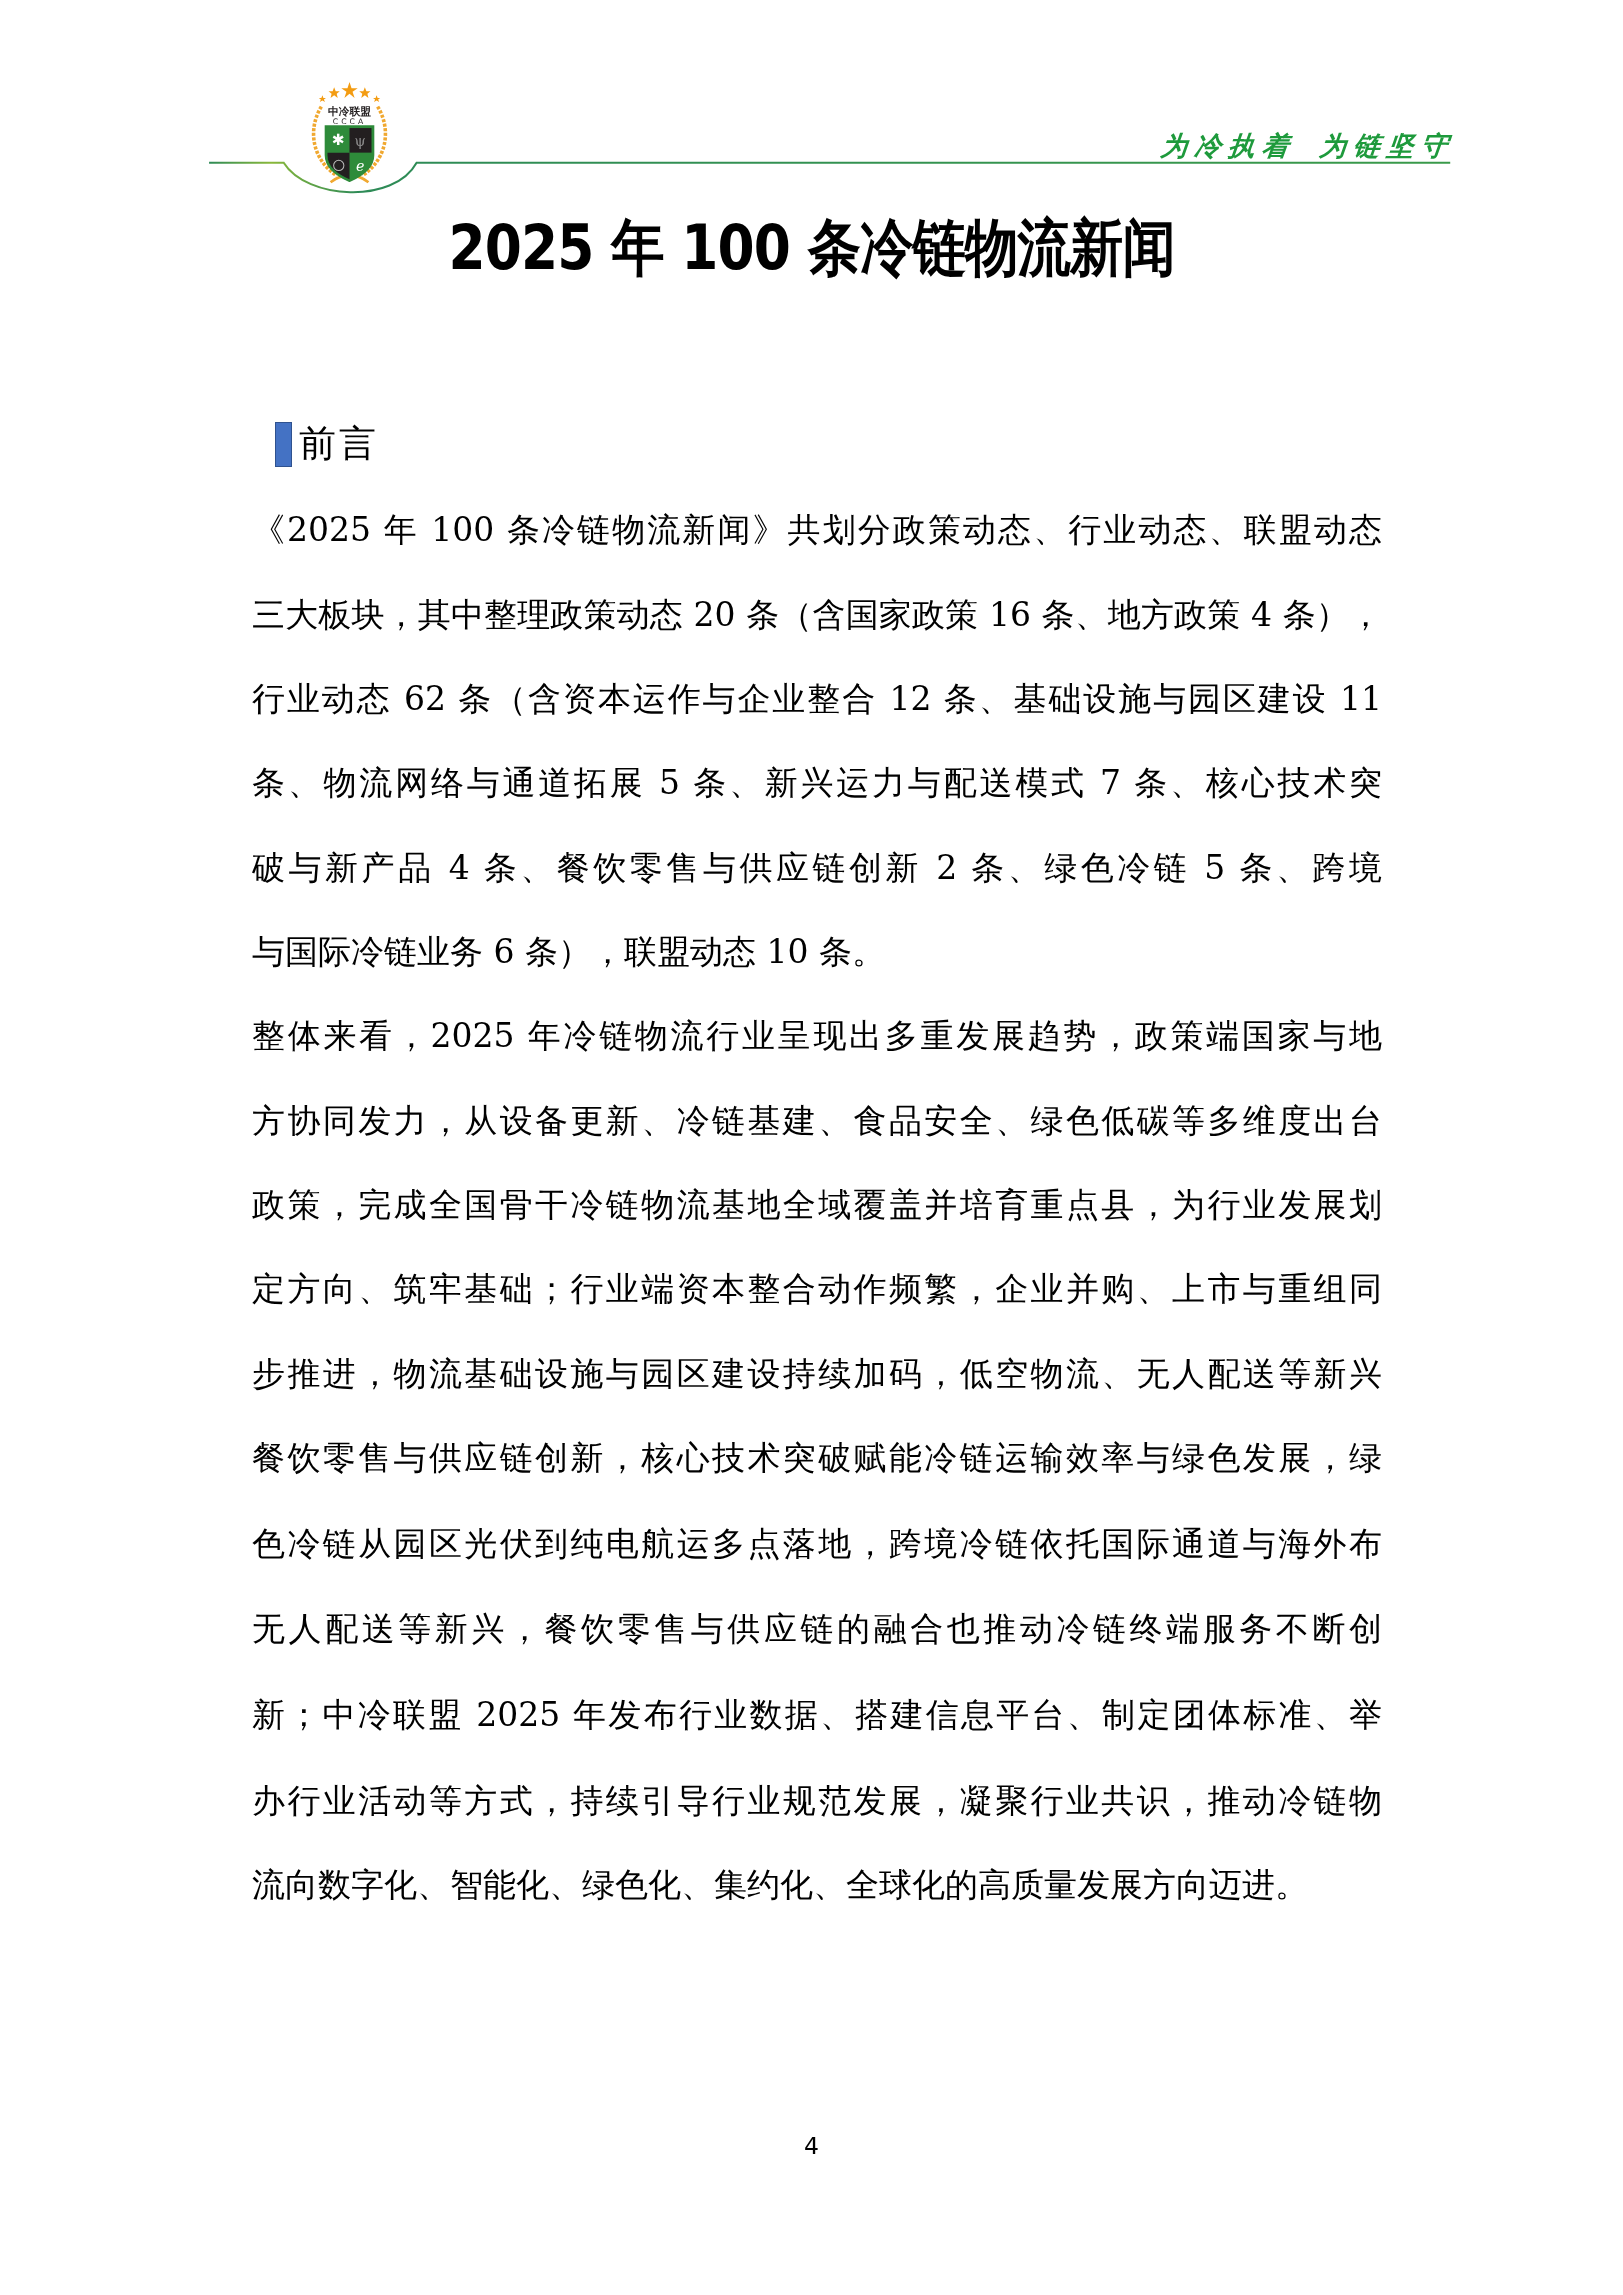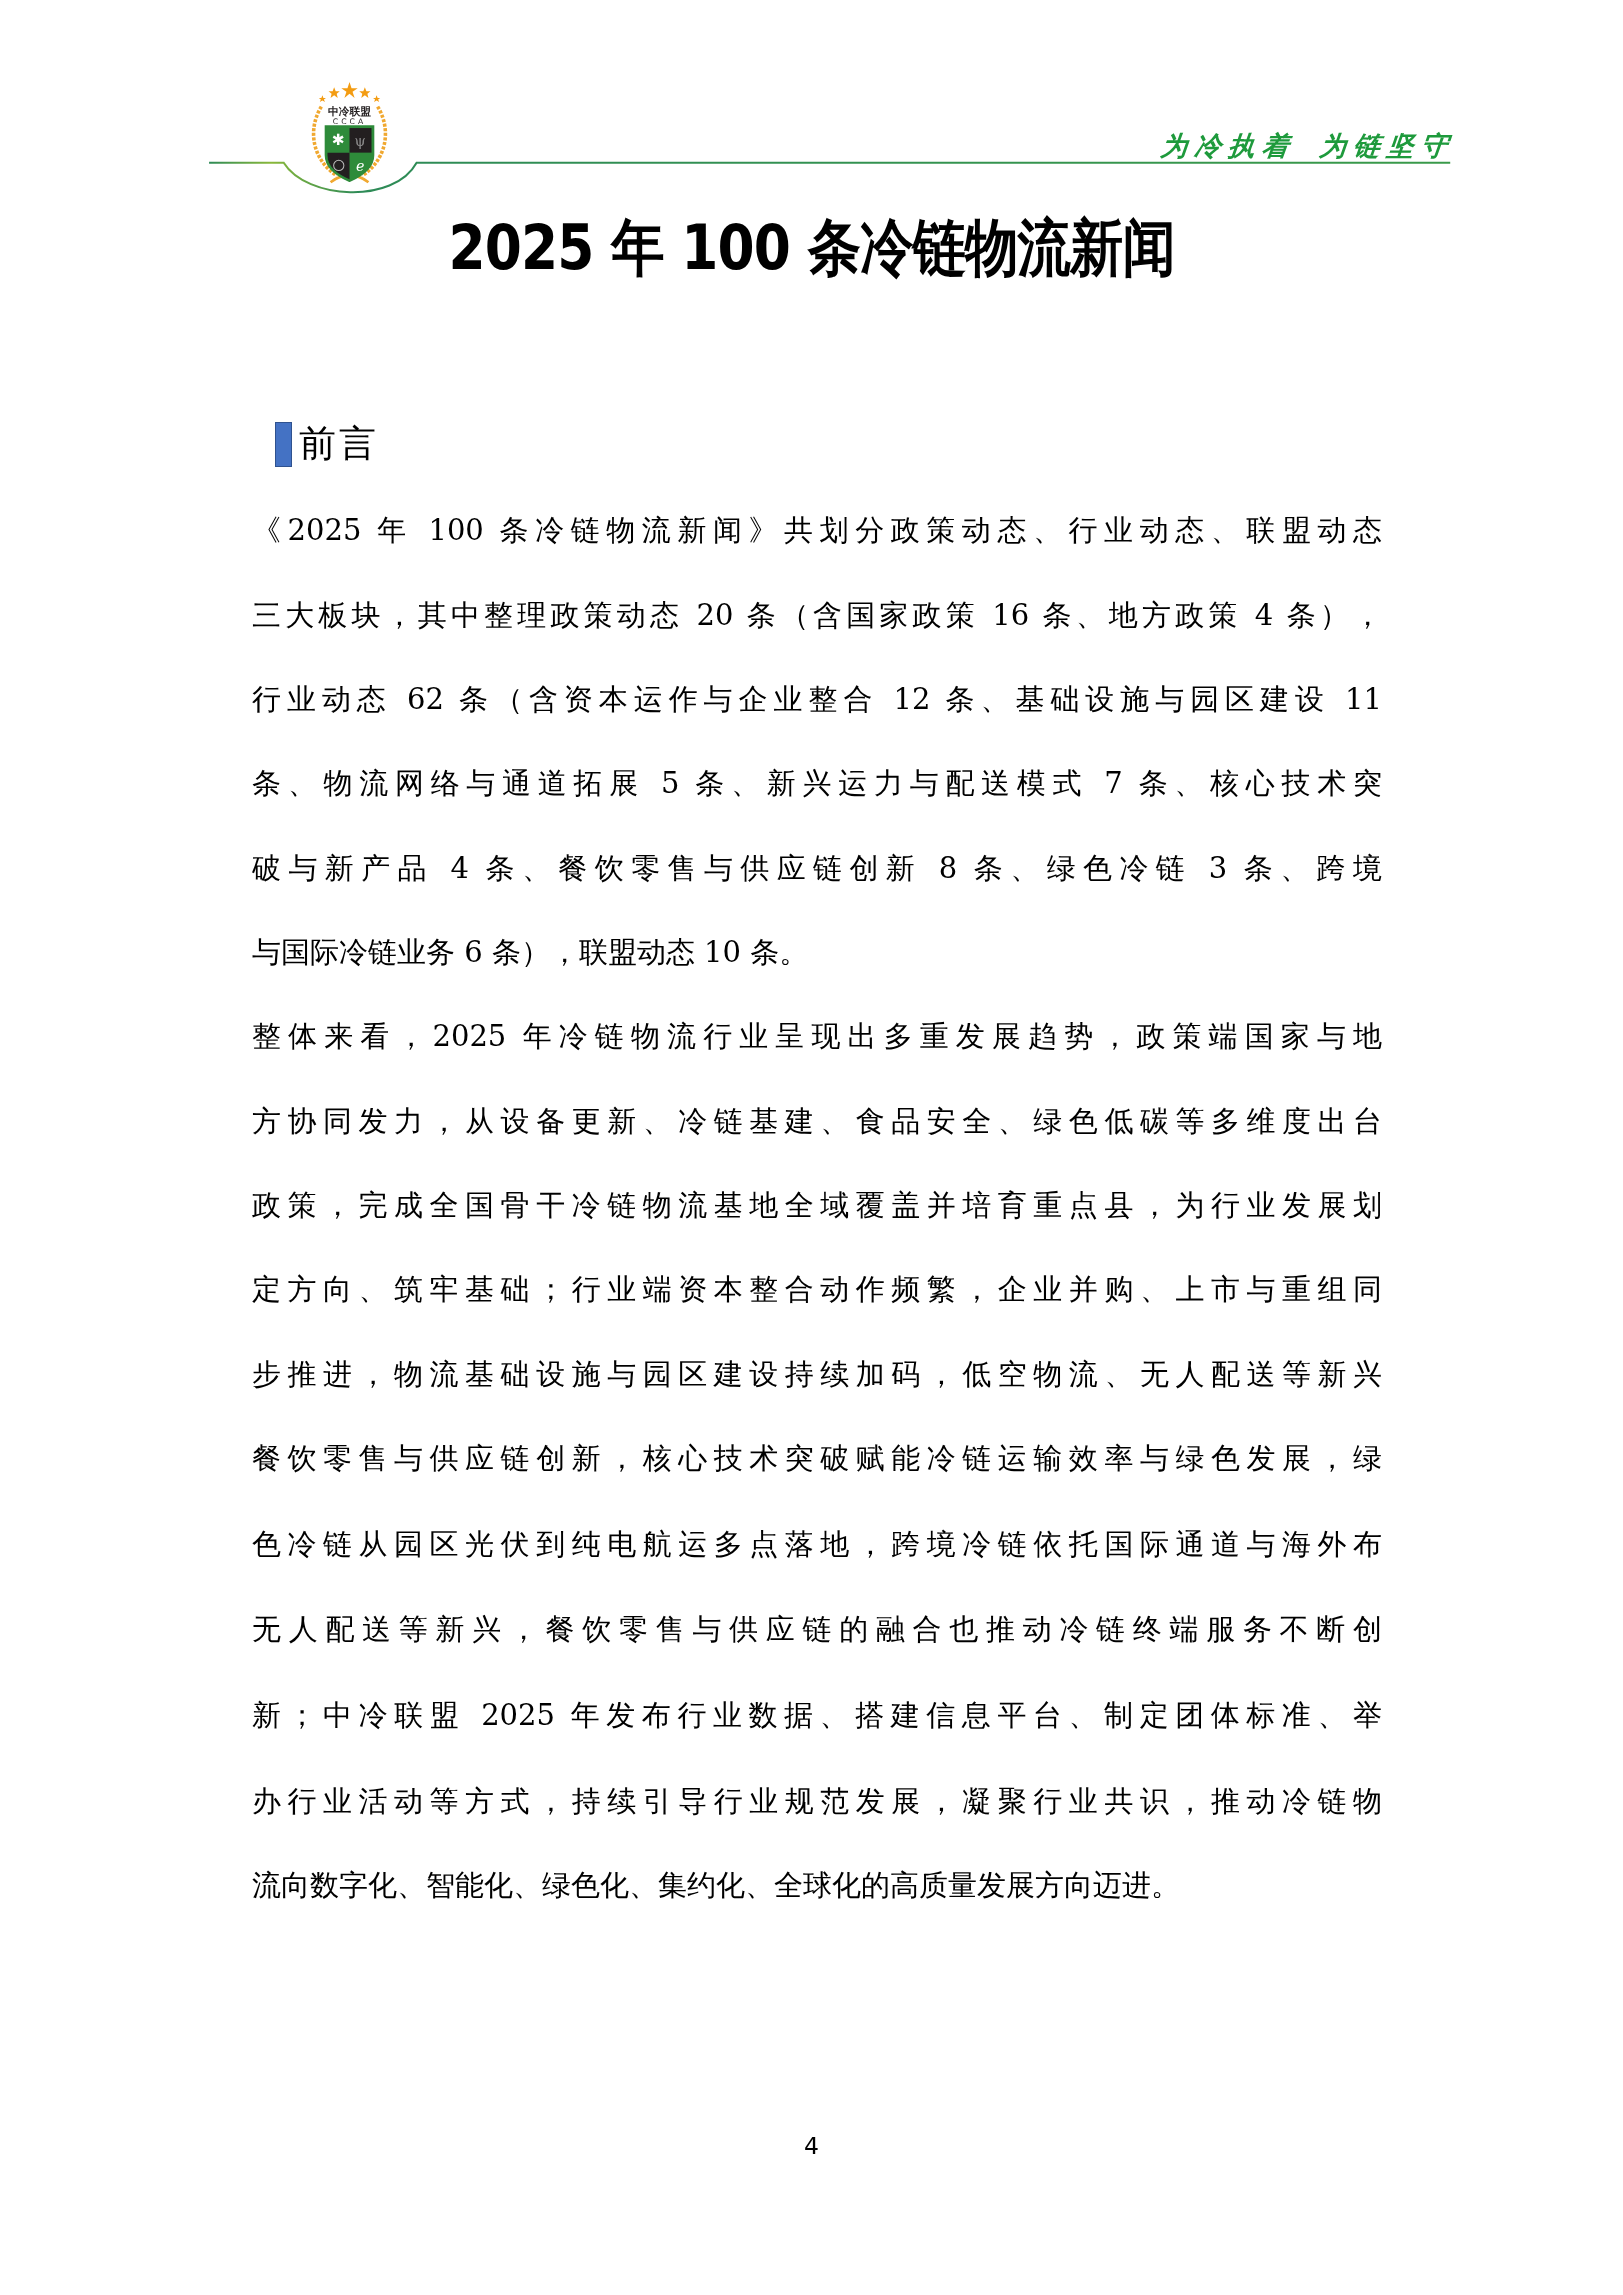--- a/index.html
+++ b/index.html
@@ -22,21 +22,21 @@
            font-size: 62px; line-height: 77px; letter-spacing: -1px;
            transform: scaleX(0.86); transform-origin: 813px 0; }
 
   
   .sec-bar { left: 275px; top: 422px; width: 15.3px; height: 43px;
              background: #4472c4; border: 1.5px solid #2f528f; }
   .sec-title { left: 299px; top: 418px; font-size: 37px; line-height: 51px;
                font-family: "DejaVu Serif", serif; letter-spacing: 3.1px; }
 
   
-  .body-line { left: 252px; width: 1130px; font-size: 29px; line-height: 46px;
+  .body-line { left: 252px; width: 1130px; font-size: 33px; line-height: 46px;
                white-space: nowrap; text-align: justify; text-align-last: justify;
                letter-spacing: 0; }
   .body-line.last { text-align-last: left; }
 
   .page-no { left: 0; width: 1623px; top: 2132px; text-align: center;
              font-family: "DejaVu Sans", sans-serif; font-size: 23.5px; line-height: 29px; }
 </style>
 </head>
 <body>
 
@@ -88,21 +88,21 @@
 
 <div class="abs title">2025 年 100 条冷链物流新闻</div>
 
 <div class="abs sec-bar"></div>
 <div class="abs sec-title">前言</div>
 
 <div class="abs body-line" style="top:507px">《2025 年 100 条冷链物流新闻》共划分政策动态、行业动态、联盟动态</div>
 <div class="abs body-line" style="top:592px">三大板块，其中整理政策动态 20 条（含国家政策 16 条、地方政策 4 条），</div>
 <div class="abs body-line" style="top:676px">行业动态 62 条（含资本运作与企业整合 12 条、基础设施与园区建设 11</div>
 <div class="abs body-line" style="top:760px">条、物流网络与通道拓展 5 条、新兴运力与配送模式 7 条、核心技术突</div>
-<div class="abs body-line" style="top:845px">破与新产品 4 条、餐饮零售与供应链创新 8 条、绿色冷链 3 条、跨境</div>
+<div class="abs body-line" style="top:845px">破与新产品 4 条、餐饮零售与供应链创新 2 条、绿色冷链 5 条、跨境</div>
 <div class="abs body-line last" style="top:929px">与国际冷链业务 6 条），联盟动态 10 条。</div>
 
 <div class="abs body-line" style="top:1013px">整体来看，2025 年冷链物流行业呈现出多重发展趋势，政策端国家与地</div>
 <div class="abs body-line" style="top:1098px">方协同发力，从设备更新、冷链基建、食品安全、绿色低碳等多维度出台</div>
 <div class="abs body-line" style="top:1182px">政策，完成全国骨干冷链物流基地全域覆盖并培育重点县，为行业发展划</div>
 <div class="abs body-line" style="top:1266px">定方向、筑牢基础；行业端资本整合动作频繁，企业并购、上市与重组同</div>
 <div class="abs body-line" style="top:1351px">步推进，物流基础设施与园区建设持续加码，低空物流、无人配送等新兴</div>
 <div class="abs body-line" style="top:1435px">餐饮零售与供应链创新，核心技术突破赋能冷链运输效率与绿色发展，绿</div>
 <div class="abs body-line" style="top:1521px">色冷链从园区光伏到纯电航运多点落地，跨境冷链依托国际通道与海外布</div>
 <div class="abs body-line" style="top:1606px">无人配送等新兴，餐饮零售与供应链的融合也推动冷链终端服务不断创</div>

